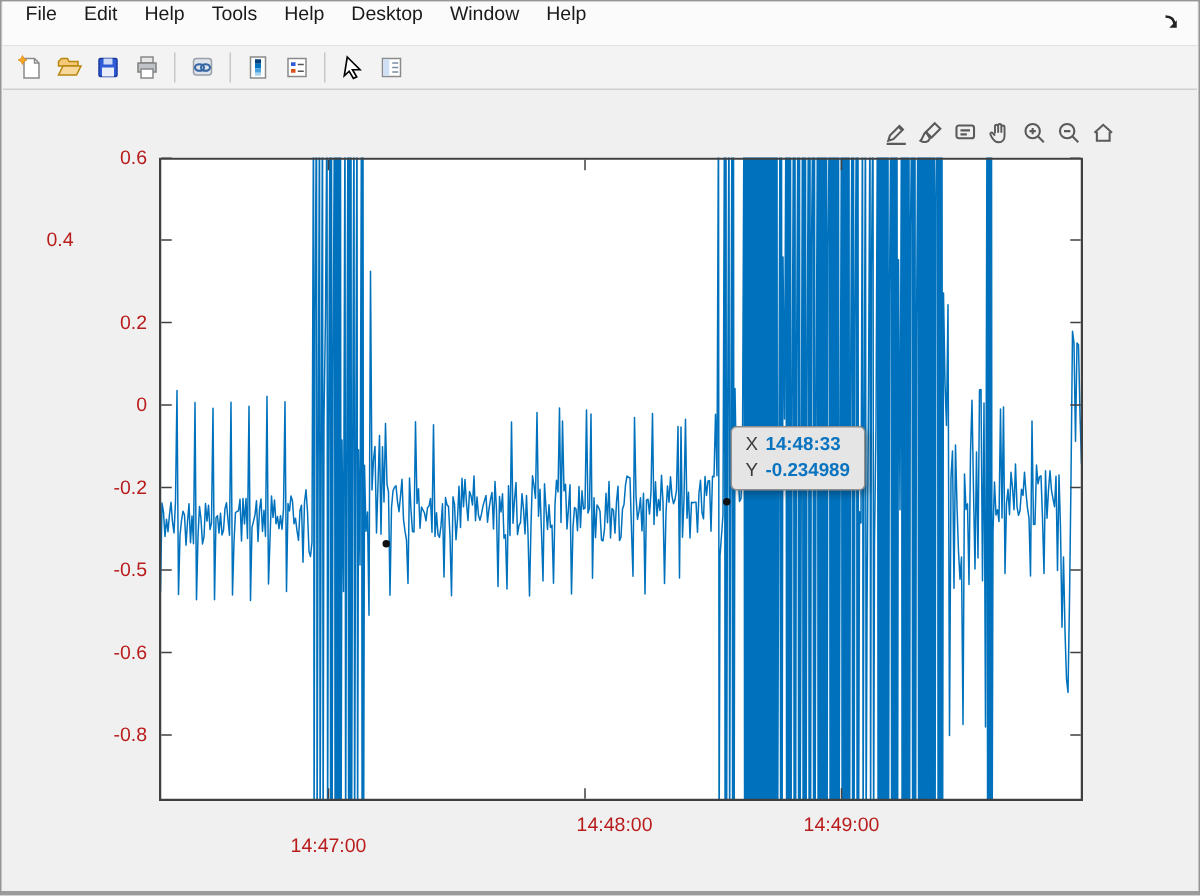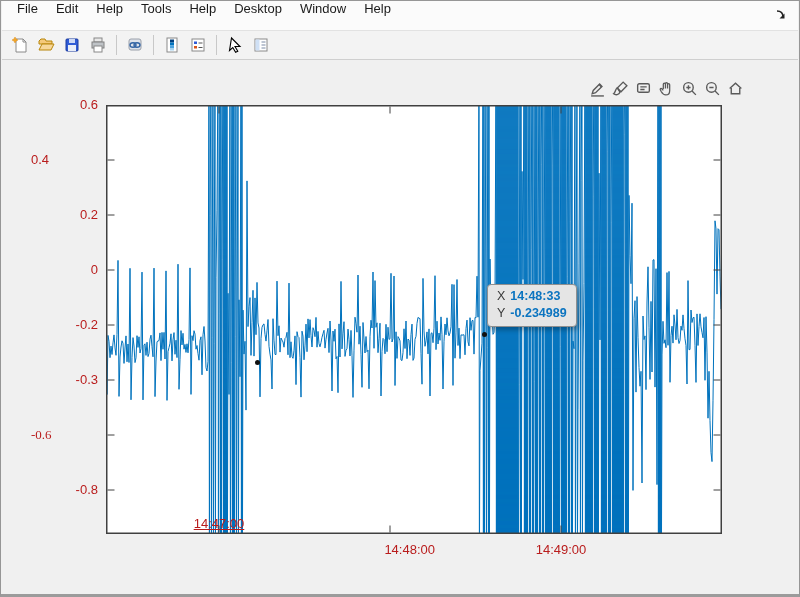--- a/index.html
+++ b/index.html
@@ -183,22 +183,22 @@
       <div class="dt-row"><span class="dt-key">Y</span><span class="dt-val">-0.234989</span></div>
     </div>
   </div>
 
   <div id="ytick-layer">
       <div class="tick-label" style="left: 30px; top: 96px; width: 67px; text-align: right;">0.6</div>
       <div class="tick-label" style="left: 30px; top: 151px; width: 67px; text-align: left;">0.4</div>
       <div class="tick-label" style="left: 30px; top: 206px; width: 67px; text-align: right;">0.2</div>
       <div class="tick-label" style="left: 30px; top: 261px; width: 67px; text-align: right;">0</div>
       <div class="tick-label" style="left: 30px; top: 316px; width: 67px; text-align: right;">-0.2</div>
-      <div class="tick-label" style="left: 30px; top: 371px; width: 67px; text-align: right;">-0.3</div>
-      <div class="tick-label" style="left: 30px; top: 426px; width: 67px; text-align: left; font-family: Liberation Serif, serif;">-0.6</div>
+      <div class="tick-label" style="left: 30px; top: 371px; width: 67px; text-align: right;">-0.5</div>
+      <div class="tick-label" style="left: 30px; top: 426px; width: 67px; text-align: right;">-0.6</div>
       <div class="tick-label" style="left: 30px; top: 481px; width: 67px; text-align: right;">-0.8</div>
     </div>
   <div id="xtick-layer">
-      <div class="tick-label" style="left: 173px; top: 515px; width: 90px; text-align: center; text-decoration: underline;">14:47:00</div>
+      <div class="tick-label" style="left: 173px; top: 555px; width: 90px; text-align: center;">14:47:00</div>
       <div class="tick-label" style="left: 344px; top: 541px; width: 90px; text-align: right;">14:48:00</div>
       <div class="tick-label" style="left: 515px; top: 541px; width: 90px; text-align: center;">14:49:00</div>
     </div>
 </div>
 
 </body></html>

